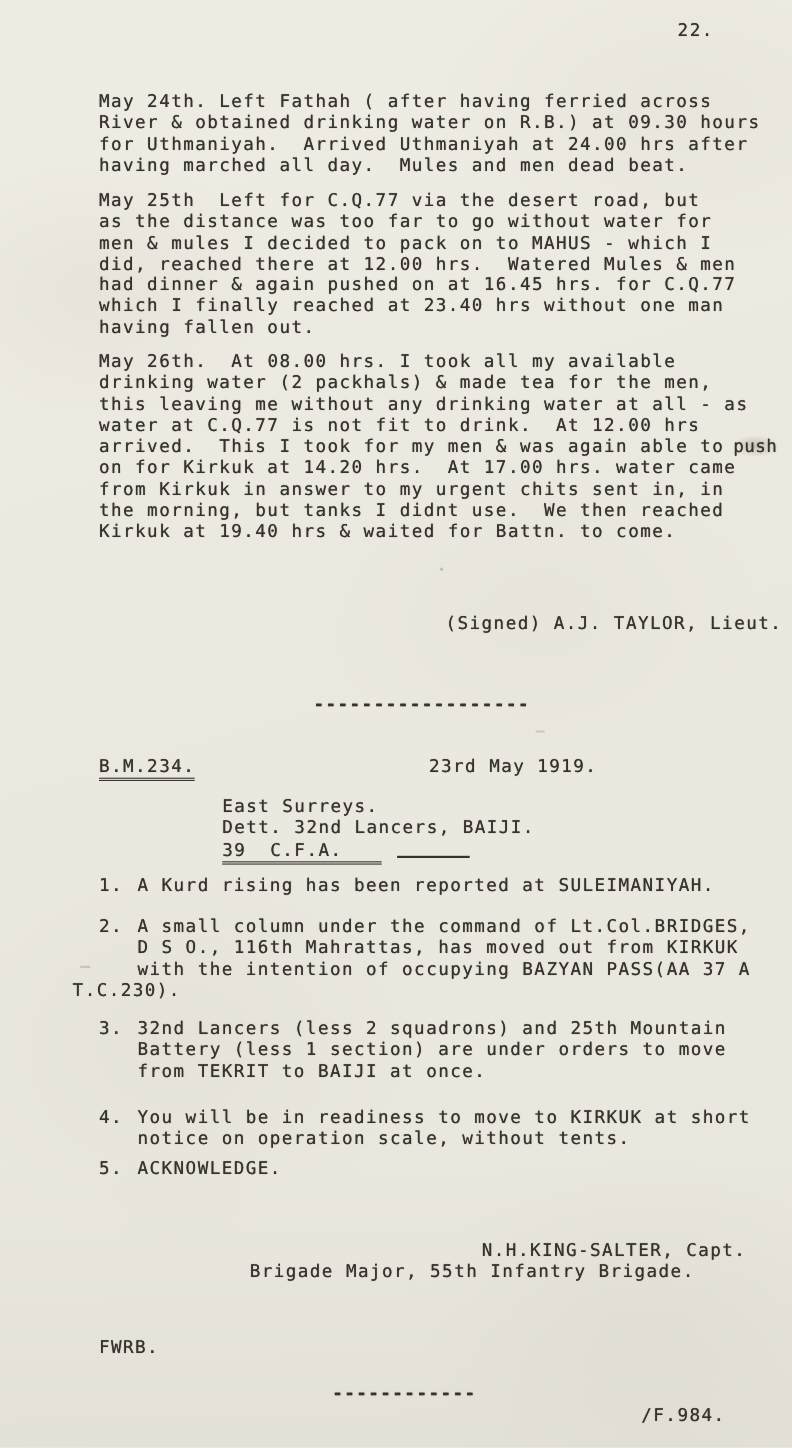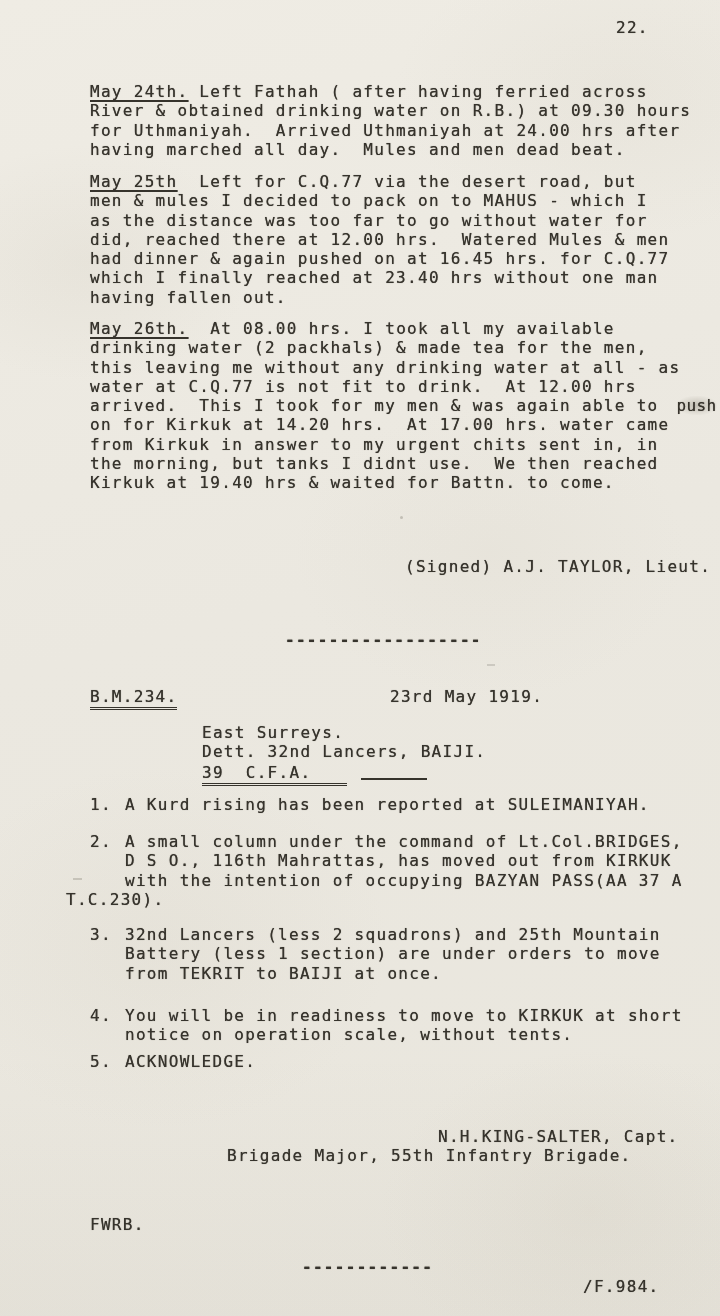--- a/index.html
+++ b/index.html
@@ -19,31 +19,31 @@
       radial-gradient(240px 170px at 12% 20%, rgba(199,193,177,0.16), transparent 70%),
       radial-gradient(320px 210px at 86% 7%,  rgba(202,196,180,0.14), transparent 70%),
       radial-gradient(280px 210px at 68% 42%, rgba(206,200,184,0.12), transparent 70%),
       radial-gradient(330px 260px at 22% 72%, rgba(201,195,179,0.14), transparent 70%),
       radial-gradient(300px 230px at 82% 92%, rgba(197,191,175,0.16), transparent 70%),
       linear-gradient(to bottom, rgba(0,0,0,0) 80%, rgba(120,112,95,0.05) 100%);
   }
   .blk{position:absolute;}
   .line{white-space:pre;line-height:19.3px;height:19.3px;
         text-shadow:0 0 0.7px rgba(54,51,44,0.85);}
-  .u{text-decoration:underline;text-decoration-thickness:1.8px;text-underline-offset:3px;}
+  .u{text-decoration-thickness:1.8px;text-underline-offset:3px;}
   .uu{border-bottom:3px double currentColor;padding-bottom:1px;}
   .addr3{padding-right:36px;}
   .rule-seg{display:inline-block;width:66px;height:14px;margin-left:14px;
             border-bottom:2px solid currentColor;transform:translateY(2px);}
   .inum{display:inline-block;margin-left:90px;min-width:35px;}
   .ipad{display:inline-block;width:125px;}
   .hang{padding-left:66px;}
   .itext{}
   .divider{font-weight:bold;text-shadow:0 0 0.8px rgba(54,51,44,0.9);}
-  .smudge{position:relative;margin-left:18px;letter-spacing:0.4px;filter:blur(0.45px);
+  .smudge{position:relative;margin-left:8px;letter-spacing:0.4px;filter:blur(0.45px);
           background:radial-gradient(ellipse at center, rgba(92,86,70,0.28), rgba(92,86,70,0) 75%);}
   .artifact{position:absolute;background:rgba(70,65,55,0.35);}
 </style>
 </head>
 <body>
 
 <div class="sheet">
 
   <div class="artifact" style="left:73px;top:878px;width:9px;height:2px;opacity:.6"></div>
   <div class="artifact" style="left:400px;top:516px;width:3px;height:3px;border-radius:50%;opacity:.7"></div>
@@ -53,22 +53,22 @@
 
   <section class="blk" style="left:90px;top:82px">
     <div class="line"><span class="u">May 24th.</span><span> Left Fathah ( after having ferried across</span></div>
     <div class="line">River &amp; obtained drinking water on R.B.) at 09.30 hours</div>
     <div class="line">for Uthmaniyah.  Arrived Uthmaniyah at 24.00 hrs after</div>
     <div class="line">having marched all day.  Mules and men dead beat.</div>
   </section>
 
   <section class="blk" style="left:90px;top:172px">
     <div class="line"><span class="u">May 25th</span><span>  Left for C.Q.77 via the desert road, but</span></div>
+    <div class="line">as the distance was too far to go without water for</div>
     <div class="line">men &amp; mules I decided to pack on to MAHUS - which I</div>
-    <div class="line">as the distance was too far to go without water for</div>
     <div class="line">did, reached there at 12.00 hrs.  Watered Mules &amp; men</div>
     <div class="line">had dinner &amp; again pushed on at 16.45 hrs. for C.Q.77</div>
     <div class="line">which I finally reached at 23.40 hrs without one man</div>
     <div class="line">having fallen out.</div>
   </section>
 
   <section class="blk" style="left:90px;top:319px">
     <div class="line"><span class="u">May 26th.</span><span>  At 08.00 hrs. I took all my available</span></div>
     <div class="line">drinking water (2 packhals) &amp; made tea for the men,</div>
     <div class="line">this leaving me without any drinking water at all - as</div>

